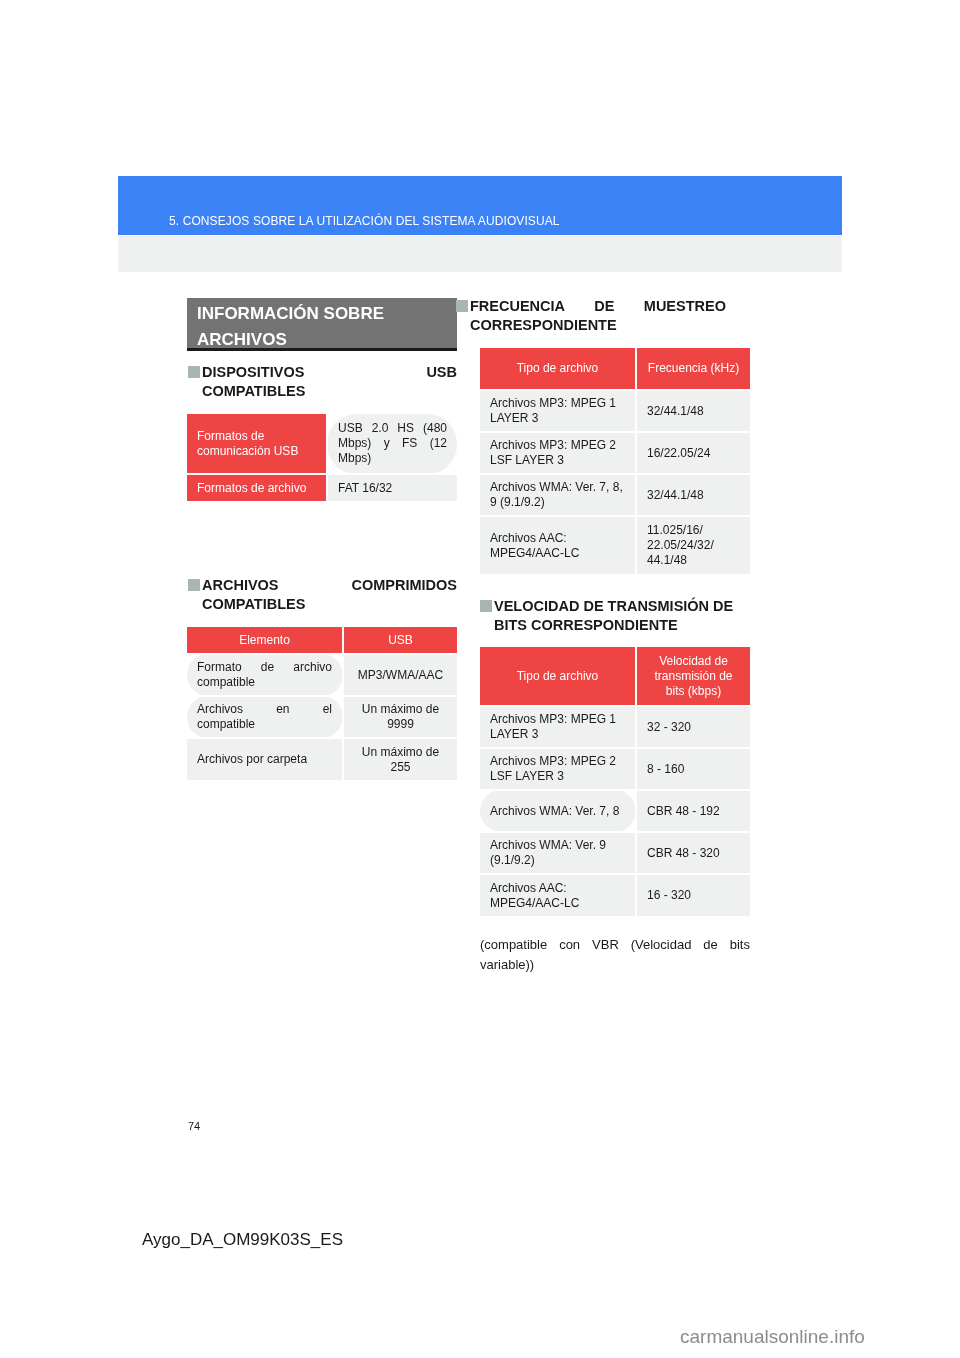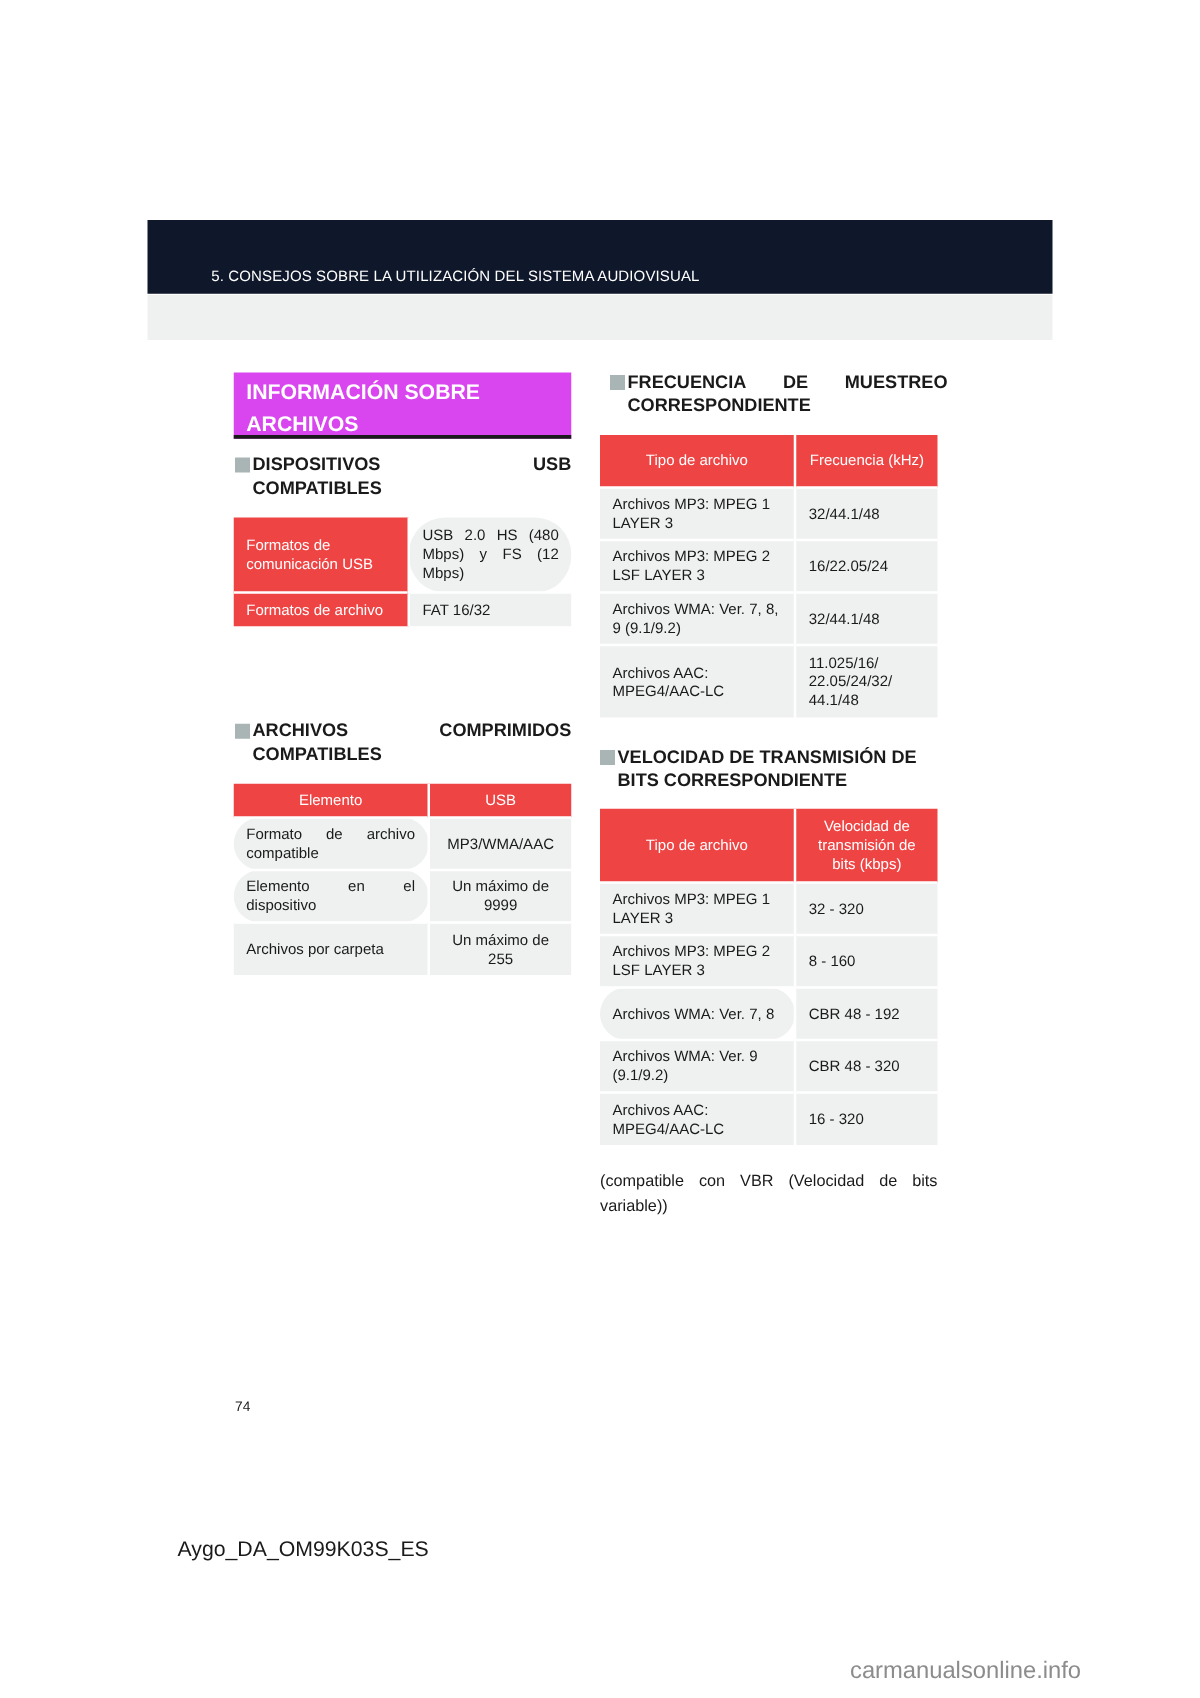--- a/index.html
+++ b/index.html
@@ -1,21 +1,21 @@
 <!DOCTYPE html>
 <html><head>
 <meta charset="utf-8">
 <style>
   html, body { margin:0; padding:0; }
   body { width:960px; height:1358px; background:#ffffff; position:relative; font-family:"Liberation Sans", sans-serif; color:#1a1a1a; overflow:hidden; }
-  .hdr-top { position:absolute; left:118px; top:176px; width:724px; height:59px; background:#0f172a; }
+  .hdr-top { position:absolute; left:118px; top:176px; width:724px; height:59px; background:#3b82f6; }
   .hdr-title { position:absolute; left:51px; top:38px; font-size:12px; color:#ffffff; letter-spacing:0.1px; }
   .hdr-bot { position:absolute; left:118px; top:236px; width:724px; height:36px; background:#eff1f0; }
 
-  .section-box { position:absolute; left:187px; top:298px; width:270px; height:50px; background:#d946ef; border-bottom:3px solid #1a1a1a; }
+  .section-box { position:absolute; left:187px; top:298px; width:270px; height:50px; background:#737373; border-bottom:3px solid #1a1a1a; }
   .section-box span { display:block; color:#ffffff; font-weight:bold; font-size:17px; line-height:20px; padding:6px 0 0 10px; }
 
   .subhead { position:absolute; font-weight:bold; font-size:14.5px; line-height:19px; color:#1a1a1a; }
   .subhead .sq { position:absolute; left:0; top:3px; width:12px; height:12px; background:#a9b5b4; }
   .subhead .txt { display:block; padding-left:14px; text-align:justify; text-align-last:left; }
   .subhead .line1 { display:flex; justify-content:space-between; }
 
   table { position:absolute; border-collapse:collapse; font-size:12px; line-height:15px; }
   td, th { padding:0 10px; vertical-align:middle; font-weight:normal; }
   .dk { background:#ef4444; color:#ffffff; }
@@ -82,31 +82,31 @@
   <tbody>
       <tr style="height:27px;">
     <th class="dk sep-v c" style="width:135px;">Elemento</th>
     <th class="dk c">USB</th>
   </tr>
   <tr class="sep-h" style="height:42px;">
     <td class="lt sep-v j">Formato de archivo compatible</td>
     <td class="lt c">MP3/WMA/AAC</td>
   </tr>
   <tr class="sep-h" style="height:42px;">
-    <td class="lt sep-v j">Elemento en el dispositivo</td>
+    <td class="lt sep-v j">Archivos en el compatible</td>
     <td class="lt c">Un máximo de 9999</td>
   </tr>
   <tr class="sep-h" style="height:42px;">
     <td class="lt sep-v">Archivos por carpeta</td>
     <td class="lt c">Un máximo de 255</td>
   </tr>
 </tbody>
   </table>
 
-<div class="subhead" style="left:488px; top:297px; width:270px;">
+<div class="subhead" style="left:456px; top:297px; width:270px;">
   <span class="sq"></span>
   <span class="txt">
     <span class="line1">
         <span>FRECUENCIA</span>
         <span>DE</span>
         <span>MUESTREO</span>
       </span>
     <span>CORRESPONDIENTE</span>
   </span>
 </div>

